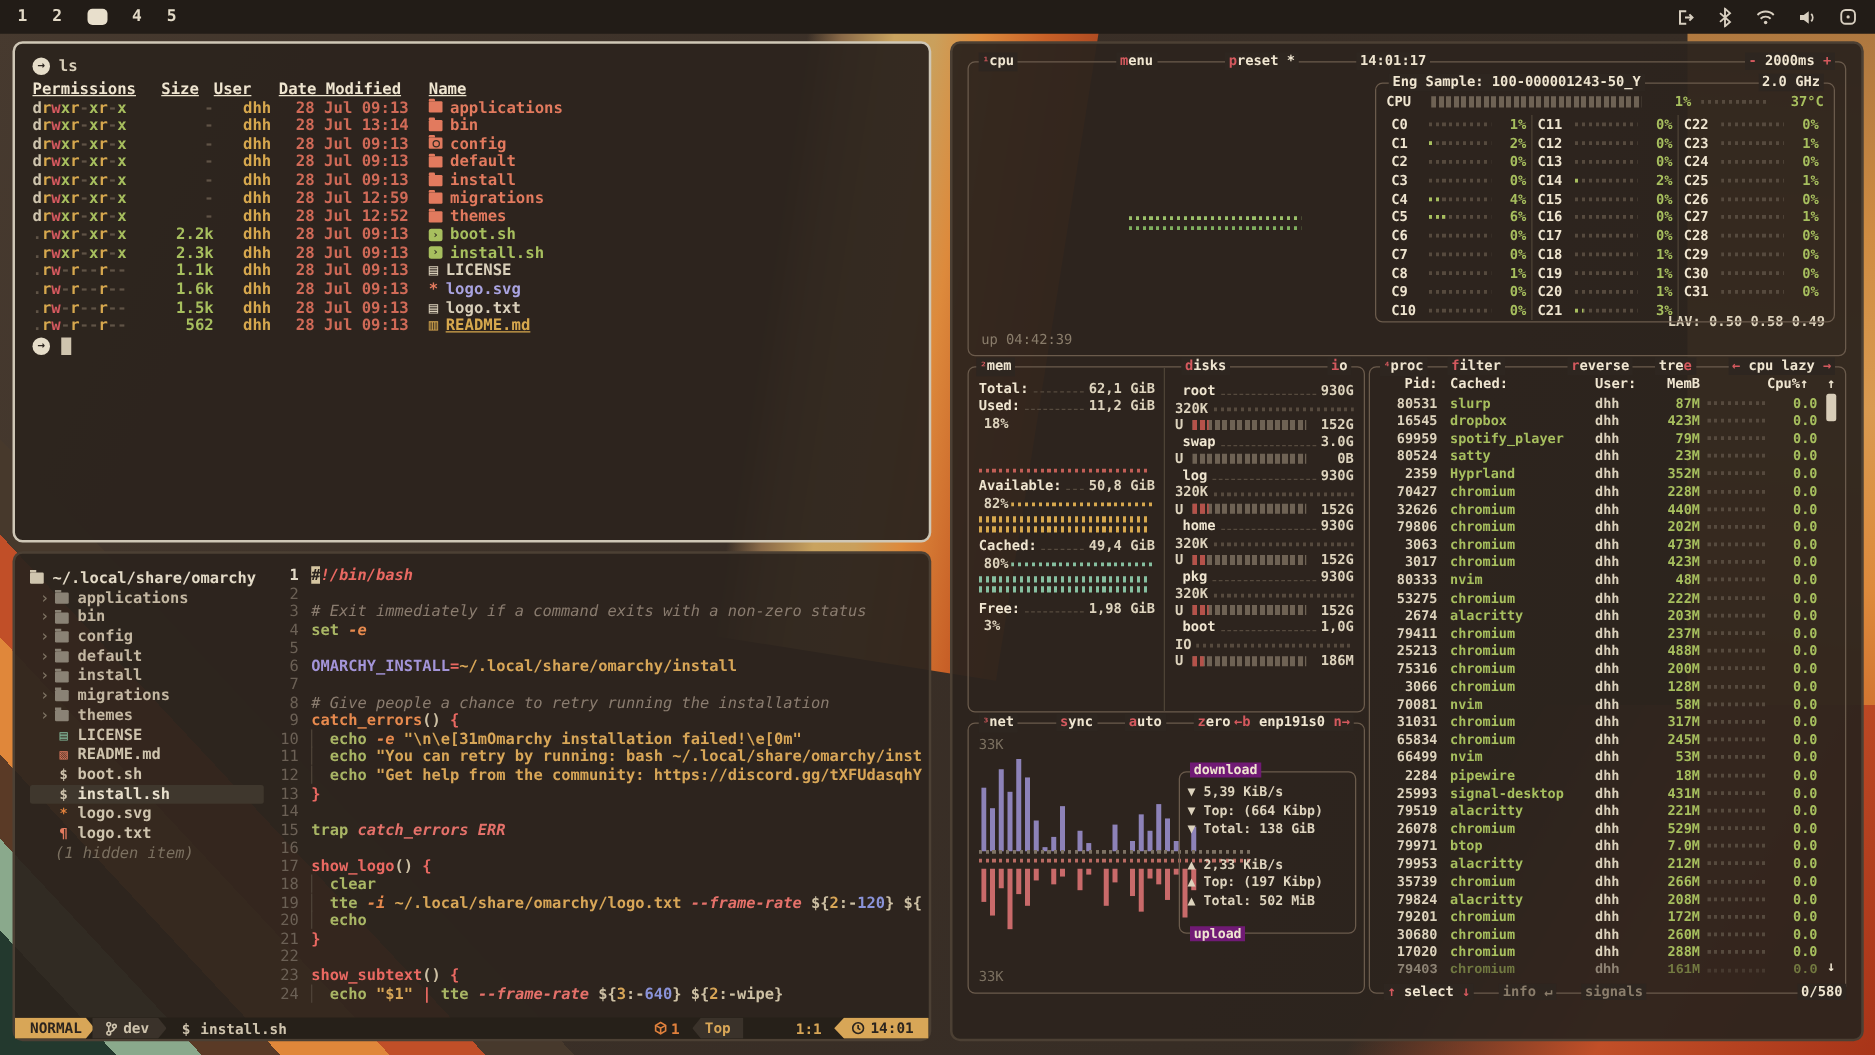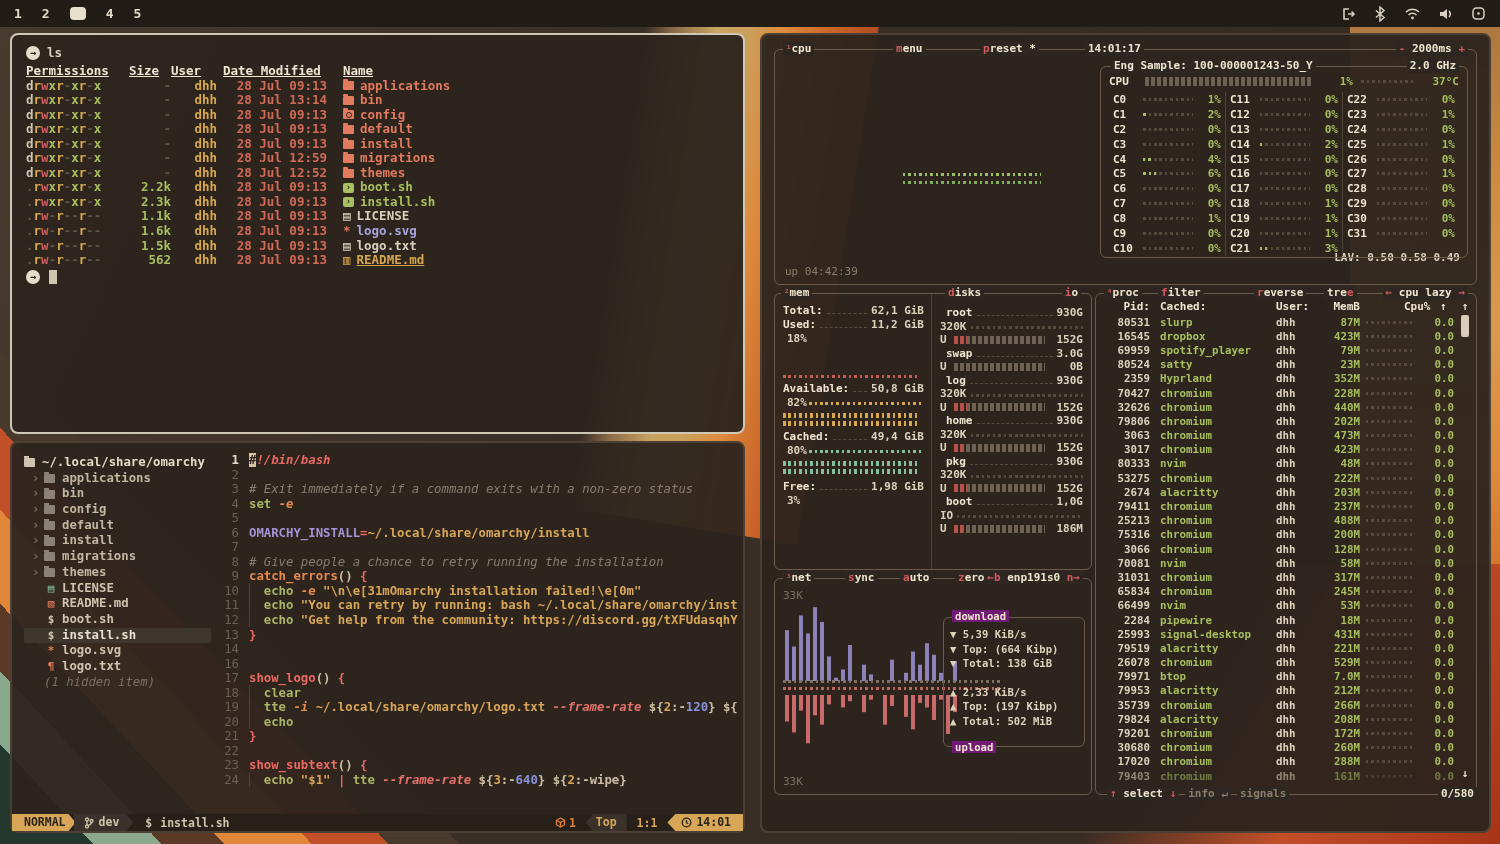--- a/index.html
+++ b/index.html
@@ -91,21 +91,21 @@
     display:flex; align-items:center; font-size:11.5px; }
   .sl-mode { background:#d8a657; color:#2b241e; font-weight:700; padding:0 10px 0 12px; height:17px; line-height:17px;
     clip-path:polygon(0 0, calc(100% - 7px) 0, 100% 50%, calc(100% - 7px) 100%, 0 100%); }
   .sl-branch { background:#3a322a; color:#cfc4ae; height:17px; line-height:17px; padding:0 14px 0 10px; margin-left:-2px;
     clip-path:polygon(0 0, calc(100% - 7px) 0, 100% 50%, calc(100% - 7px) 100%, 0 100%); display:flex; align-items:center; gap:5px; font-weight:700; }
   .sl-file { margin-left:12px; color:#cfc4ae; font-weight:700; display:flex; gap:8px; }
   .sl-right { margin-left:auto; display:flex; align-items:center; gap:10px; }
   .sl-diag { color:#e0803c; font-weight:700; display:flex; align-items:center; gap:3px; }
   .sl-top { background:#3a322a; color:#d8a657; padding:0 10px; height:17px; line-height:17px; font-weight:700;
     clip-path:polygon(7px 0, 100% 0, 100% 100%, 7px 100%, 0 50%); }
-  .sl-pos { color:#d8a657; font-weight:700; }
+  .sl-pos { color:#d8a657; font-weight:700;margin-left:32px; }
   .sl-time { background:#d8a657; color:#2b241e; font-weight:700; height:17px; line-height:17px; padding:0 12px 0 14px;
     clip-path:polygon(8px 0, 100% 0, 100% 100%, 8px 100%, 0 50%); display:flex; align-items:center; gap:4px; }
   
   #btop-win { left:760px; top:33px; width:731px; height:800px; border:2px solid #4c4034; font-size:11px; font-weight:700; color:#ddd3bd; }
   .bbox { position:absolute; border:1.5px solid #6b5b4c; border-radius:6px; }
   .btitle { position:absolute; top:-8px; background:#2e2620; padding:0 3px; white-space:nowrap; line-height:14px; }
   .bb-red { color:#d4595e; } .bb-w { color:#efe5d0; font-weight:700; }
   .sup { font-size:9px; color:#d4595e; }
   .dotrow { background-image:repeating-linear-gradient(90deg, currentColor 0 2.5px, transparent 2.5px 5.5px); background-size:100% 3px; background-repeat:no-repeat; background-position:center; height:4px; }
   .blocks { background-image:repeating-linear-gradient(90deg, currentColor 0 4px, transparent 4px 6px); }
@@ -151,34 +151,34 @@
   
   #net-box { left:12px; top:543px; width:318px; height:217px; }
   .net-scale { position:absolute; left:8px; color:#7b7060; font-weight:400; }
   #net-info { position:absolute; left:168px; top:38px; width:142px; height:130px; border:1.5px solid #6b5b4c; border-radius:6px; padding:6px 6px 0 6px; font-size:10.6px; }
   .ni-row { height:14.5px; color:#ddd3bd; white-space:nowrap; }
   .ni-title { position:absolute; background:#701a75; padding:0 3px; color:#efe5d0; }
   .net-mid { position:absolute; left:8px; width:218px; }
   
   #proc-box { left:333px; top:258px; width:382px; height:502px; }
   #proc-head { position:absolute; left:8px; right:22px; top:6px; display:flex; color:#efe5d0; height:14px; }
-  .ph-pid { width:46px; text-align:right; } .ph-prog { width:126px; padding-left:10px; } .ph-user { width:42px; } .ph-mem { width:42px; text-align:right; } .ph-gap { flex:1; } .ph-cpu { width:36px; }
+  .ph-pid { width:46px; text-align:right; } .ph-prog { width:126px; padding-left:10px; } .ph-user { width:42px; } .ph-mem { width:42px; text-align:right; } .ph-gap { flex:1; } .ph-cpu { width:36px; text-align:right; }
   #proc-rows { position:absolute; left:8px; right:22px; top:21px; bottom:10px; overflow:hidden; }
   .pr { display:flex; align-items:center; height:14.2px; font-size:10.8px; }
   .pr-pid { width:46px; text-align:right; color:#ddd3bd; }
   .pr-prog { width:126px; padding-left:10px; color:#a7bf5e; overflow:hidden; white-space:nowrap; }
   .pr-user { width:42px; color:#ddd3bd; }
   .pr-mem { width:42px; text-align:right; color:#a7bf5e; }
   .pr-dots { flex:1; margin:0 6px; color:#564a3e; }
   .pr-cpu { width:36px; text-align:right; color:#a7bf5e; }
-  .pr-last { opacity:.55; }
+  .pr-last { opacity:.55;font-family:Liberation Mono, monospace; }
   #proc-sb { position:absolute; right:6px; top:6px; bottom:14px; width:10px; text-align:center; color:#efe5d0; }
   #proc-sb .thumb { width:8px; height:22px; background:#d8cdb8; border-radius:2px; margin:2px auto 0; }
   #proc-sb .down { position:absolute; bottom:0; left:0; right:0; }
-  #proc-footer { position:absolute; left:345px; top:752px; width:370px; display:flex; align-items:center; gap:6px; background:transparent; }
+  #proc-footer { position:absolute; left:345px; top:752px; width:370px; display:flex; align-items:center; gap:20px; background:transparent; }
   #proc-footer > span { background:#2e2620; padding:0 3px; }
   .pf-dim { color:#8a7d6b; }
   .pf-count { margin-left:auto; color:#efe5d0; }
   svg.mini { display:block; }
 </style>
 </head>
 <body>
 
 <div id="screen">
   <div id="wallpaper">
@@ -463,20 +463,21 @@
         <div class="cl"><span class="ln">5</span><span class="lt"></span></div>
         <div class="cl"><span class="ln">6</span><span class="lt"><span class="vr">OMARCHY_INSTALL</span><span class="rd">=</span><span class="st">~/.local/share/omarchy/install</span></span></div>
         <div class="cl"><span class="ln">7</span><span class="lt"></span></div>
         <div class="cl"><span class="ln">8</span><span class="lt"><span class="cm"># Give people a chance to retry running the installation</span></span></div>
         <div class="cl"><span class="ln">9</span><span class="lt"><span class="fo">catch_errors</span><span class="fg">() </span><span class="rd">{</span></span></div>
         <div class="cl"><span class="ln">10</span><span class="lt"><span class="gd">▏ </span><span class="kw">echo </span><span class="opi">-e </span><span class="st">"\n\e[31mOmarchy installation failed!\e[0m"</span></span></div>
         <div class="cl"><span class="ln">11</span><span class="lt"><span class="gd">▏ </span><span class="kw">echo </span><span class="st">"You can retry by running: bash ~/.local/share/omarchy/inst</span></span></div>
         <div class="cl"><span class="ln">12</span><span class="lt"><span class="gd">▏ </span><span class="kw">echo </span><span class="st">"Get help from the community: https://discord.gg/tXFUdasqhY</span></span></div>
         <div class="cl"><span class="ln">13</span><span class="lt"><span class="rd">}</span></span></div>
         <div class="cl"><span class="ln">14</span><span class="lt"></span></div>
+        <div class="cl"><span class="ln">15</span><span class="lt"><span class="kw">trap </span><span class="fni">catch_errors </span><span class="fni">ERR</span></span></div>
         <div class="cl"><span class="ln">16</span><span class="lt"></span></div>
         <div class="cl"><span class="ln">17</span><span class="lt"><span class="fp">show_logo</span><span class="fg">() </span><span class="rd">{</span></span></div>
         <div class="cl"><span class="ln">18</span><span class="lt"><span class="gd">▏ </span><span class="kw">clear</span></span></div>
         <div class="cl"><span class="ln">19</span><span class="lt"><span class="gd">▏ </span><span class="kw">tte </span><span class="opi">-i </span><span class="st">~/.local/share/omarchy/logo.txt </span><span class="fni">--frame-rate </span><span class="fg">${</span><span class="st">2</span><span class="fg">:-</span><span class="nm">120</span><span class="fg">} </span><span class="fg">${</span></span></div>
         <div class="cl"><span class="ln">20</span><span class="lt"><span class="gd">▏ </span><span class="kw">echo</span></span></div>
         <div class="cl"><span class="ln">21</span><span class="lt"><span class="rd">}</span></span></div>
         <div class="cl"><span class="ln">22</span><span class="lt"></span></div>
         <div class="cl"><span class="ln">23</span><span class="lt"><span class="fp">show_subtext</span><span class="fg">() </span><span class="rd">{</span></span></div>
         <div class="cl"><span class="ln">24</span><span class="lt"><span class="gd">▏ </span><span class="kw">echo </span><span class="st">"$1" </span><span class="rd">| </span><span class="kw">tte </span><span class="fni">--frame-rate </span><span class="fg">${</span><span class="st">3</span><span class="fg">:-</span><span class="nm">640</span><span class="fg">} </span><span class="fg">${</span><span class="st">2</span><span class="fg">:-</span><span class="fg">wipe</span><span class="fg">}</span></span></div>
       </div>

